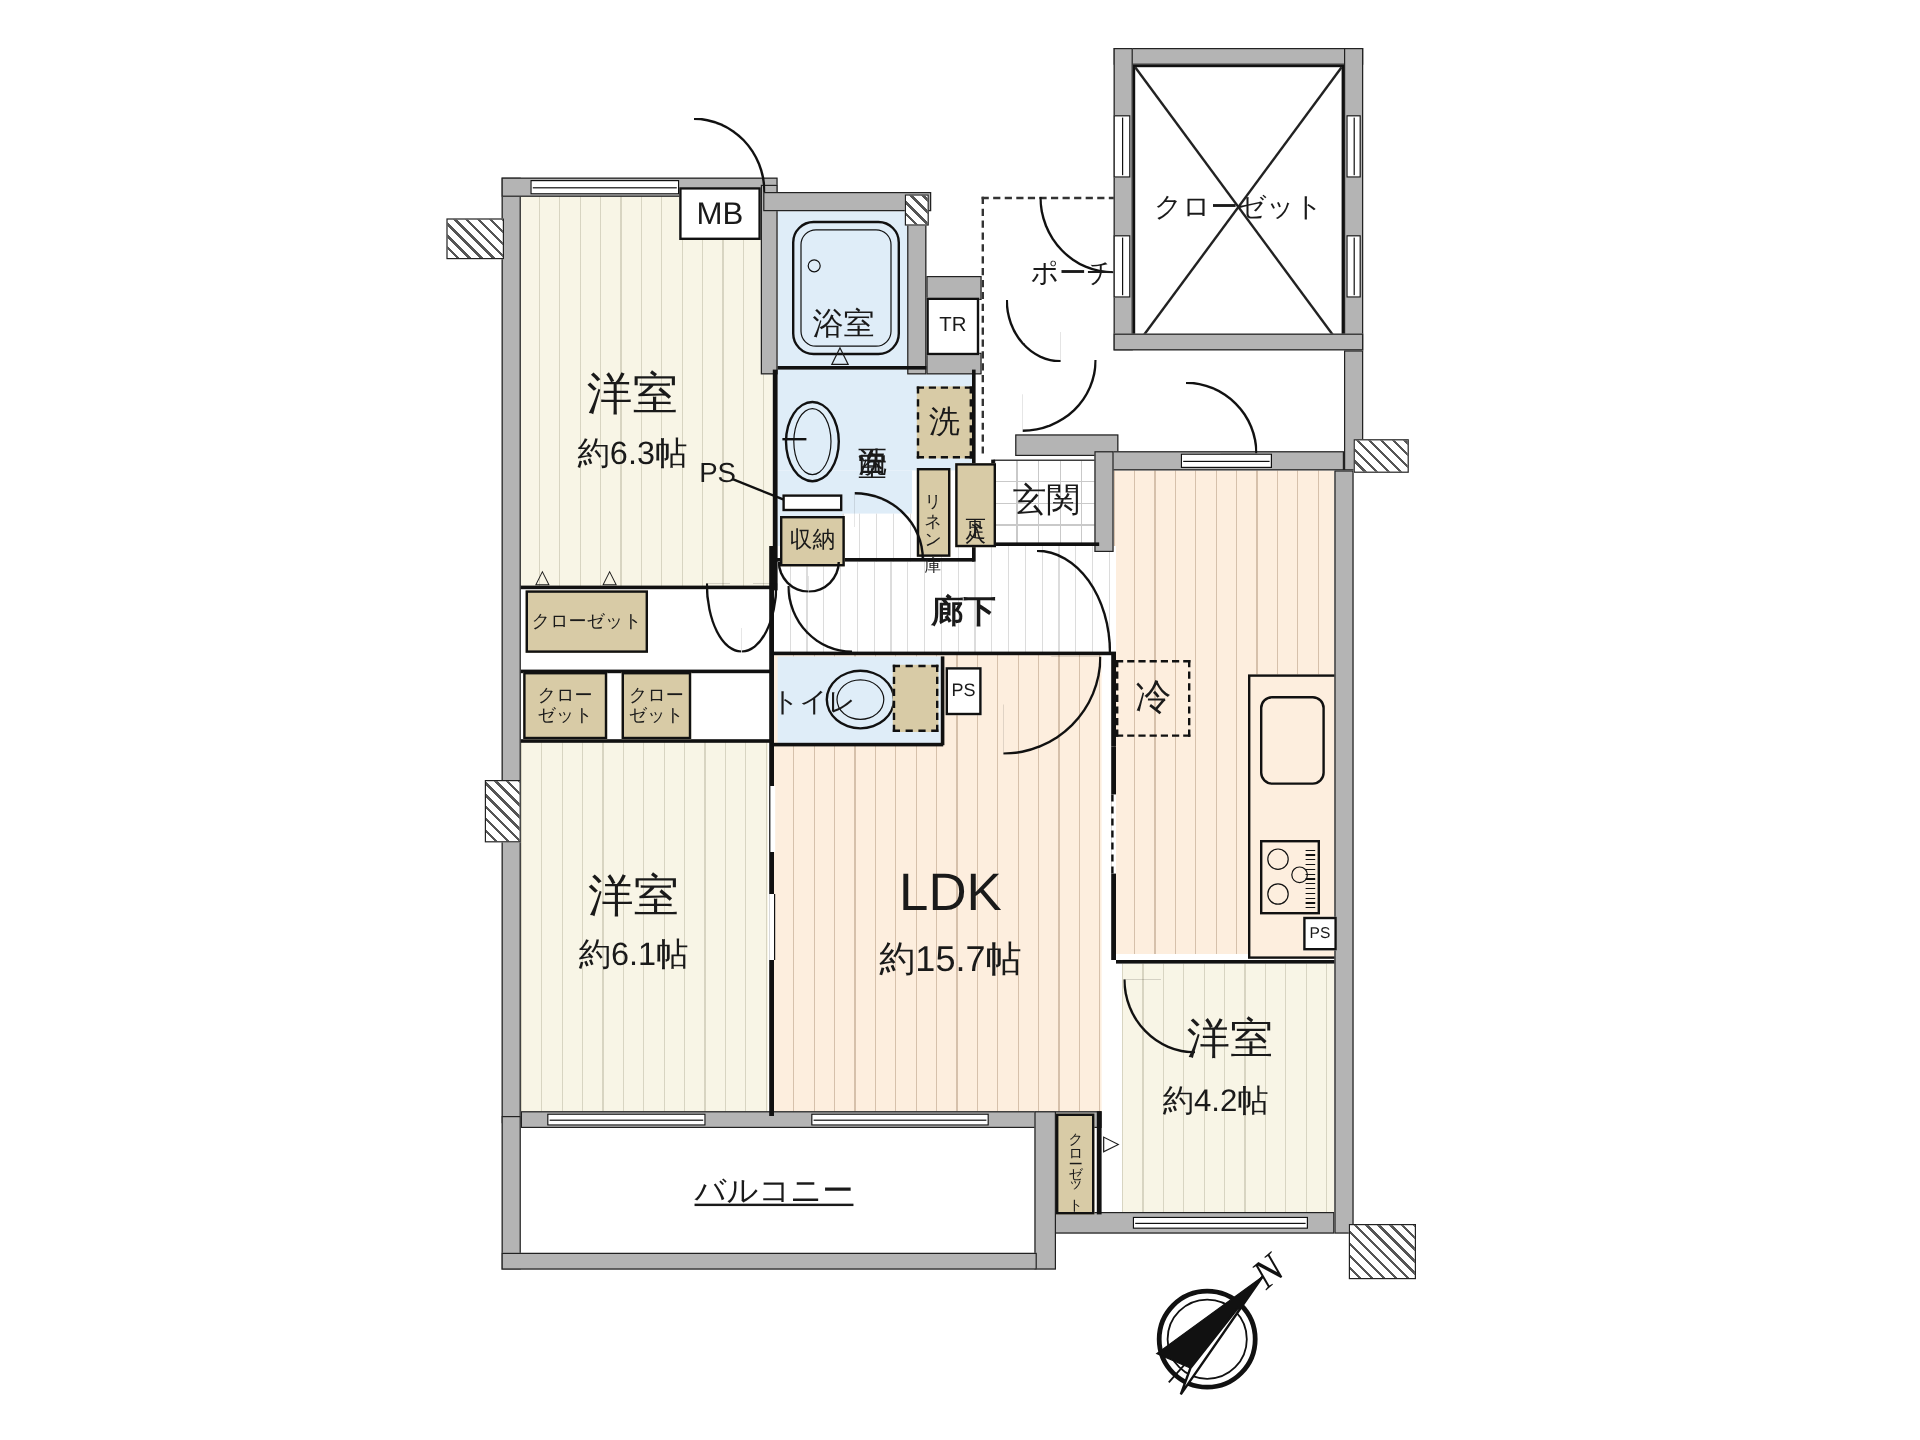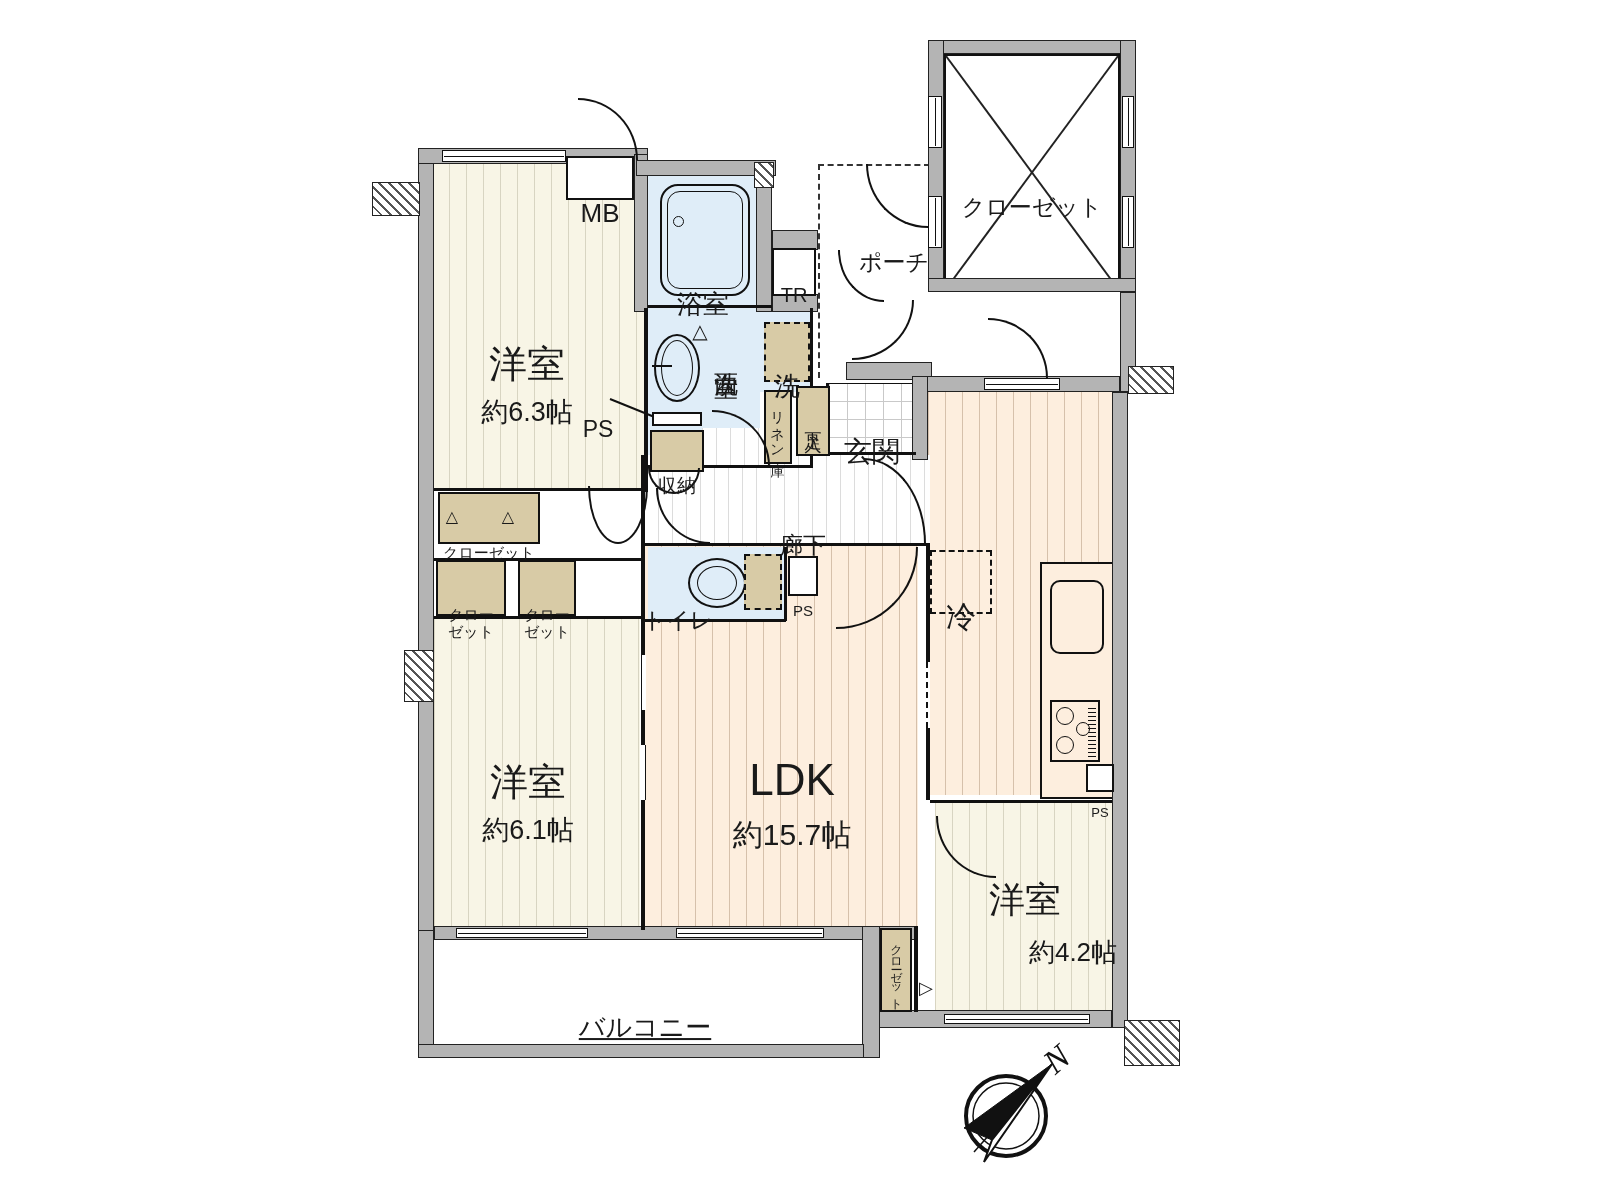--- a/index.html
+++ b/index.html
@@ -34,21 +34,21 @@
   .win:after{content:"";position:absolute;left:1px;right:1px;top:50%;border-top:1px solid #111;}
   .winv{background:#fff;border:1px solid #111;box-sizing:border-box;}
   .winv:after{content:"";position:absolute;top:1px;bottom:1px;left:50%;border-left:1px solid #111;}
   
   .arc{box-sizing:border-box;background:transparent;}
   .arc-tr{border-top:2px solid #111;border-right:2px solid #111;border-top-right-radius:100% 100%;}
   .arc-bl{border-bottom:2px solid #111;border-left:2px solid #111;border-bottom-left-radius:100% 100%;}
   .arc-br{border-bottom:2px solid #111;border-right:2px solid #111;border-bottom-right-radius:100% 100%;}
   
   .lbl{position:absolute;text-align:center;white-space:nowrap;line-height:1.15;
-       transform:translate(-50%,-50%);margin-top:35px;}
+       transform:translate(-50%,-50%);}
   .vlbl{position:absolute;writing-mode:vertical-rl;text-orientation:upright;text-align:center;
         transform:translate(-50%,-50%);letter-spacing:1px;}
   .fix{box-sizing:border-box;border:2px solid #111;background:transparent;}
   .round18{border-radius:18px;}
   .leader{position:absolute;height:2px;background:#111;transform-origin:0 50%;}
 </style>
 </head>
 <body>
 
 <div id="stage">
@@ -197,31 +197,31 @@
 
   <div class="leader" style="left:610px;top:398px;width:46px;transform:rotate(22deg);"></div>
 
   <div class="lbl" style="left:527px;top:330px;font-size:38px;">洋室</div>
   <div class="lbl" style="left:527px;top:378px;font-size:27px;">約6.3帖</div>
   <div class="lbl" style="left:528px;top:748px;font-size:38px;">洋室</div>
   <div class="lbl" style="left:528px;top:796px;font-size:27px;">約6.1帖</div>
   <div class="lbl" style="left:792px;top:745px;font-size:44px;">LDK</div>
   <div class="lbl" style="left:792px;top:800px;font-size:30px;">約15.7帖</div>
   <div class="lbl" style="left:1025px;top:865px;font-size:36px;">洋室</div>
-  <div class="lbl" style="left:1073px;top:918px;font-size:26px;">約4.2帖</div>
+  <div class="lbl" style="left:1013px;top:918px;font-size:26px;">約4.2帖</div>
   <div class="lbl" style="left:703px;top:270px;font-size:26px;">浴室</div>
   <div class="vlbl" style="left:726px;top:355px;font-size:24px;">洗面室</div>
   <div class="lbl" style="left:678px;top:585px;font-size:23px;">トイレ</div>
   <div class="lbl" style="left:872px;top:417px;font-size:28px;">玄関</div>
-  <div class="lbl" style="left:803px;top:510px;font-size:23px;">廊下</div>
+  <div class="lbl" style="left:803px;top:510px;font-size:27px;font-weight:bold;">廊下</div>
   <div class="lbl" style="left:894px;top:227px;font-size:23px;">ポーチ</div>
   <div class="lbl" style="left:1032px;top:172px;font-size:23px;">クローゼット</div>
   <div class="lbl" style="left:645px;top:993px;font-size:26px;text-decoration:underline;">バルコニー</div>
   <div class="lbl" style="left:600px;top:179px;font-size:26px;">MB</div>
-  <div class="lbl" style="left:794px;top:260px;font-size:20px;">TR</div>
+  <div class="lbl" style="left:794px;top:271px;font-size:17px;">TR</div>
   <div class="lbl" style="left:598px;top:394px;font-size:23px;">PS</div>
   <div class="lbl" style="left:803px;top:576px;font-size:15px;">PS</div>
   <div class="lbl" style="left:1100px;top:778px;font-size:13px;">PS</div>
   <div class="lbl" style="left:961px;top:582px;font-size:30px;">冷</div>
   <div class="lbl" style="left:787px;top:352px;font-size:26px;">洗</div>
   <div class="lbl" style="left:677px;top:451px;font-size:19px;">収納</div>
   <div class="vlbl" style="left:778px;top:427px;font-size:14px;">リネン庫</div>
   <div class="vlbl" style="left:813px;top:421px;font-size:17px;">下足入</div>
   <div class="lbl" style="left:489px;top:518px;font-size:15px;">クローゼット</div>
   <div class="lbl" style="left:471px;top:588px;font-size:15px;">

